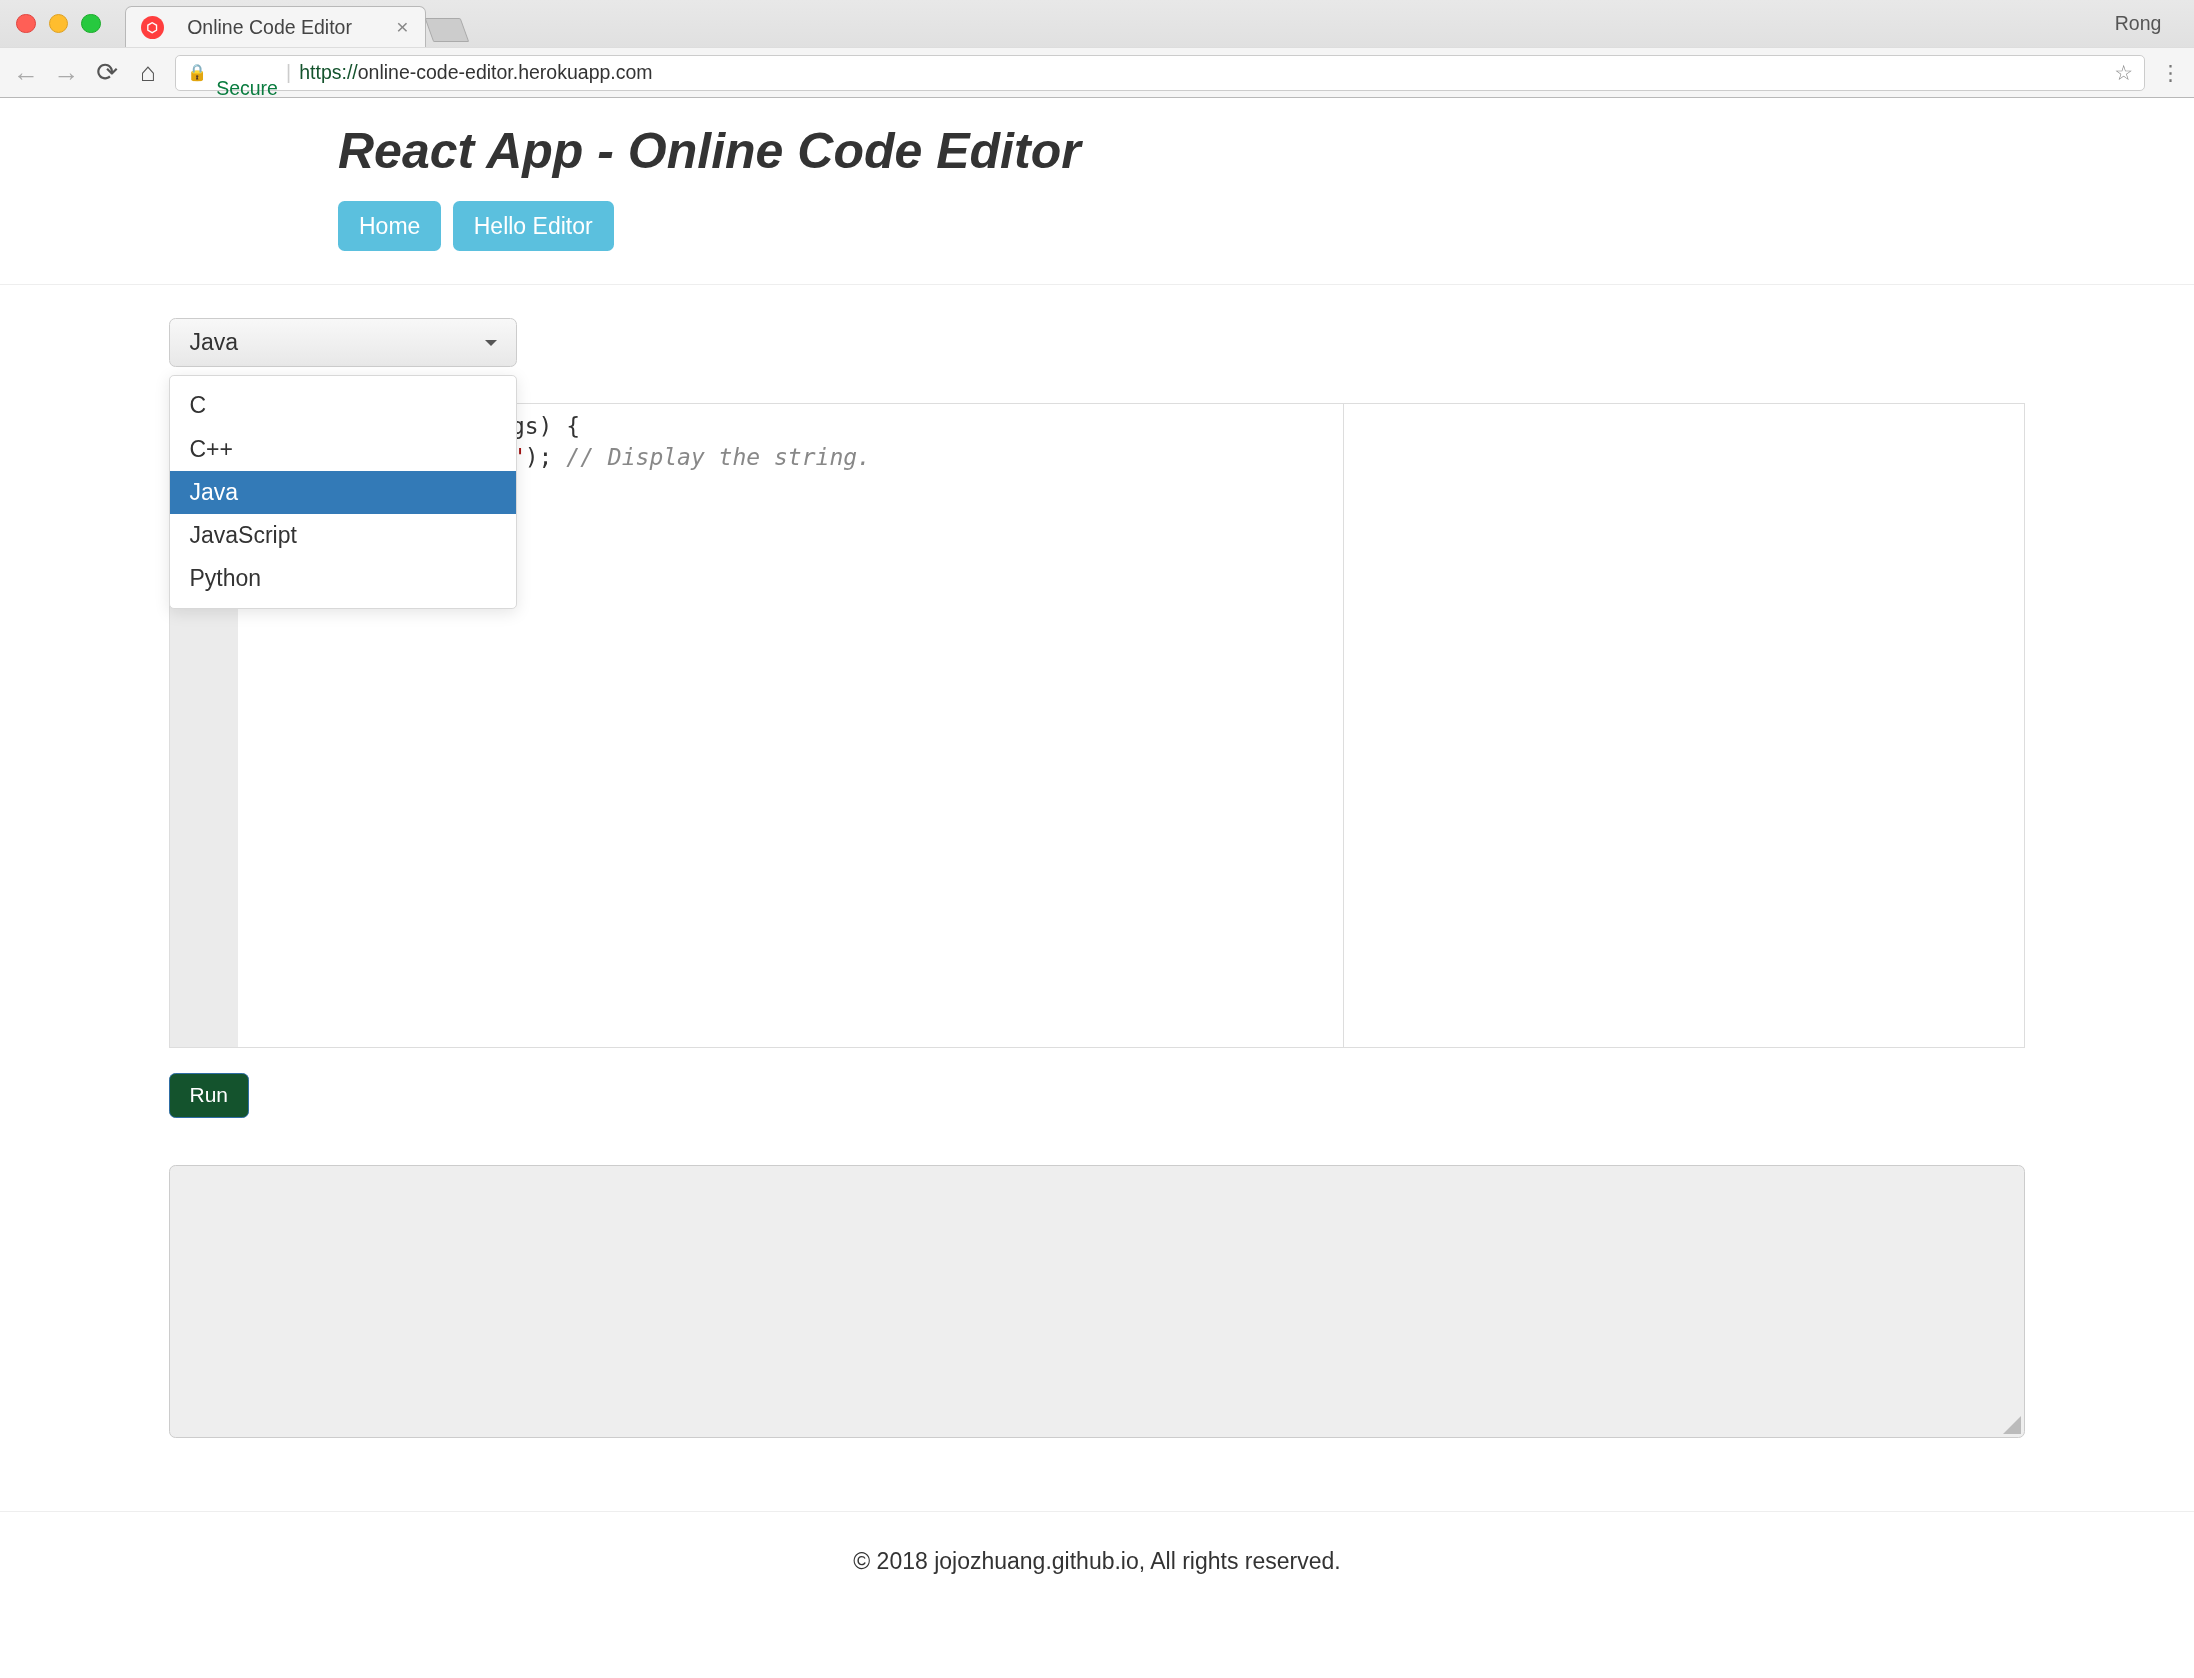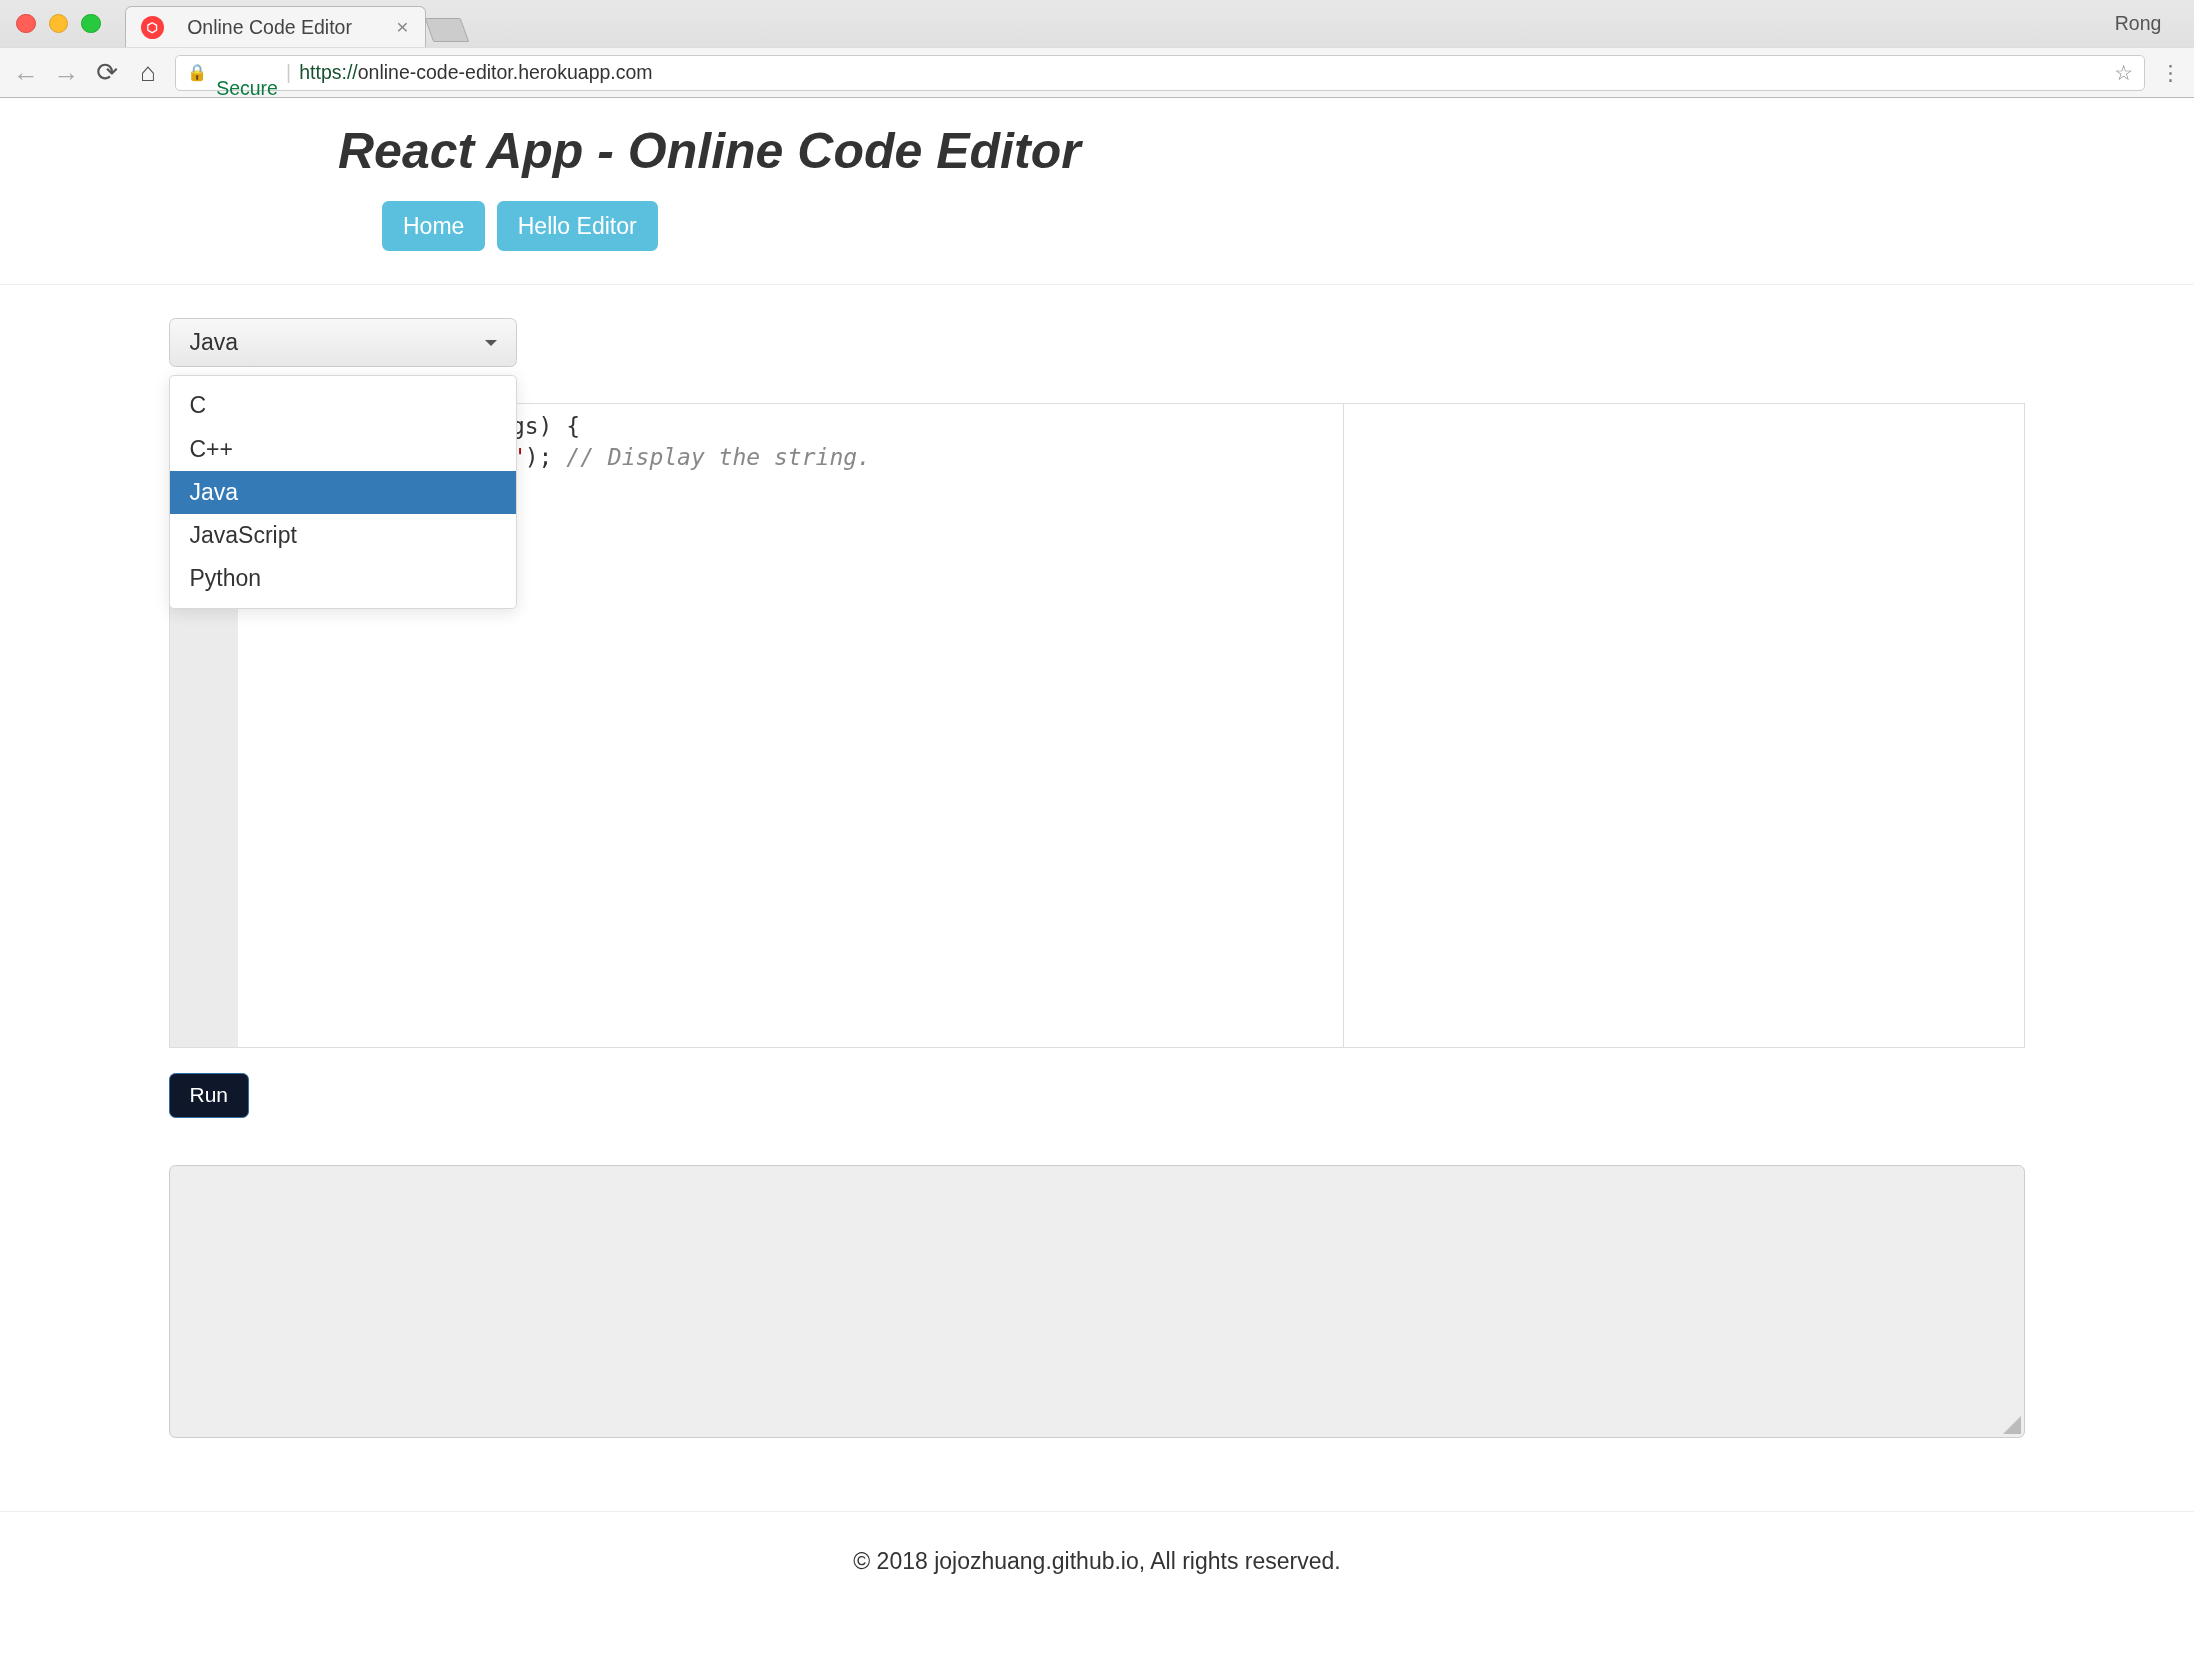--- a/index.html
+++ b/index.html
@@ -163,21 +163,20 @@
     .page-title {
       font-size: 50px;
       font-weight: 700;
       color: #333;
       margin-bottom: 21px;
       font-style: italic;
     }
     .nav-buttons {
       display: flex;
       gap: 11.4px;
-      margin-left: 44px;
     }
     .nav-btn {
       background: #5bc0de;
       color: #fff;
       border: none;
       padding: 11.4px 21px;
       font-size: 23px;
       border-radius: 6.5px;
       cursor: pointer;
     }
@@ -263,21 +262,21 @@
     .str { color: #a31515; }
     .cmt { color: #888; font-style: italic; }
     .output-pane {
       flex: 0 0 680px;
       background: #fff;
     }
     .run-row {
       margin-top: 24.4px;
     }
     .run-btn {
-      background: #0f172a;
+      background: #14532d;
       color: #fff;
       border: 0.8px solid #2e6da4;
       padding: 9.8px 19.5px;
       font-size: 21px;
       border-radius: 6.5px;
       cursor: pointer;
       text-align: center;
     }
     .output-box {
       margin-top: 47px;

